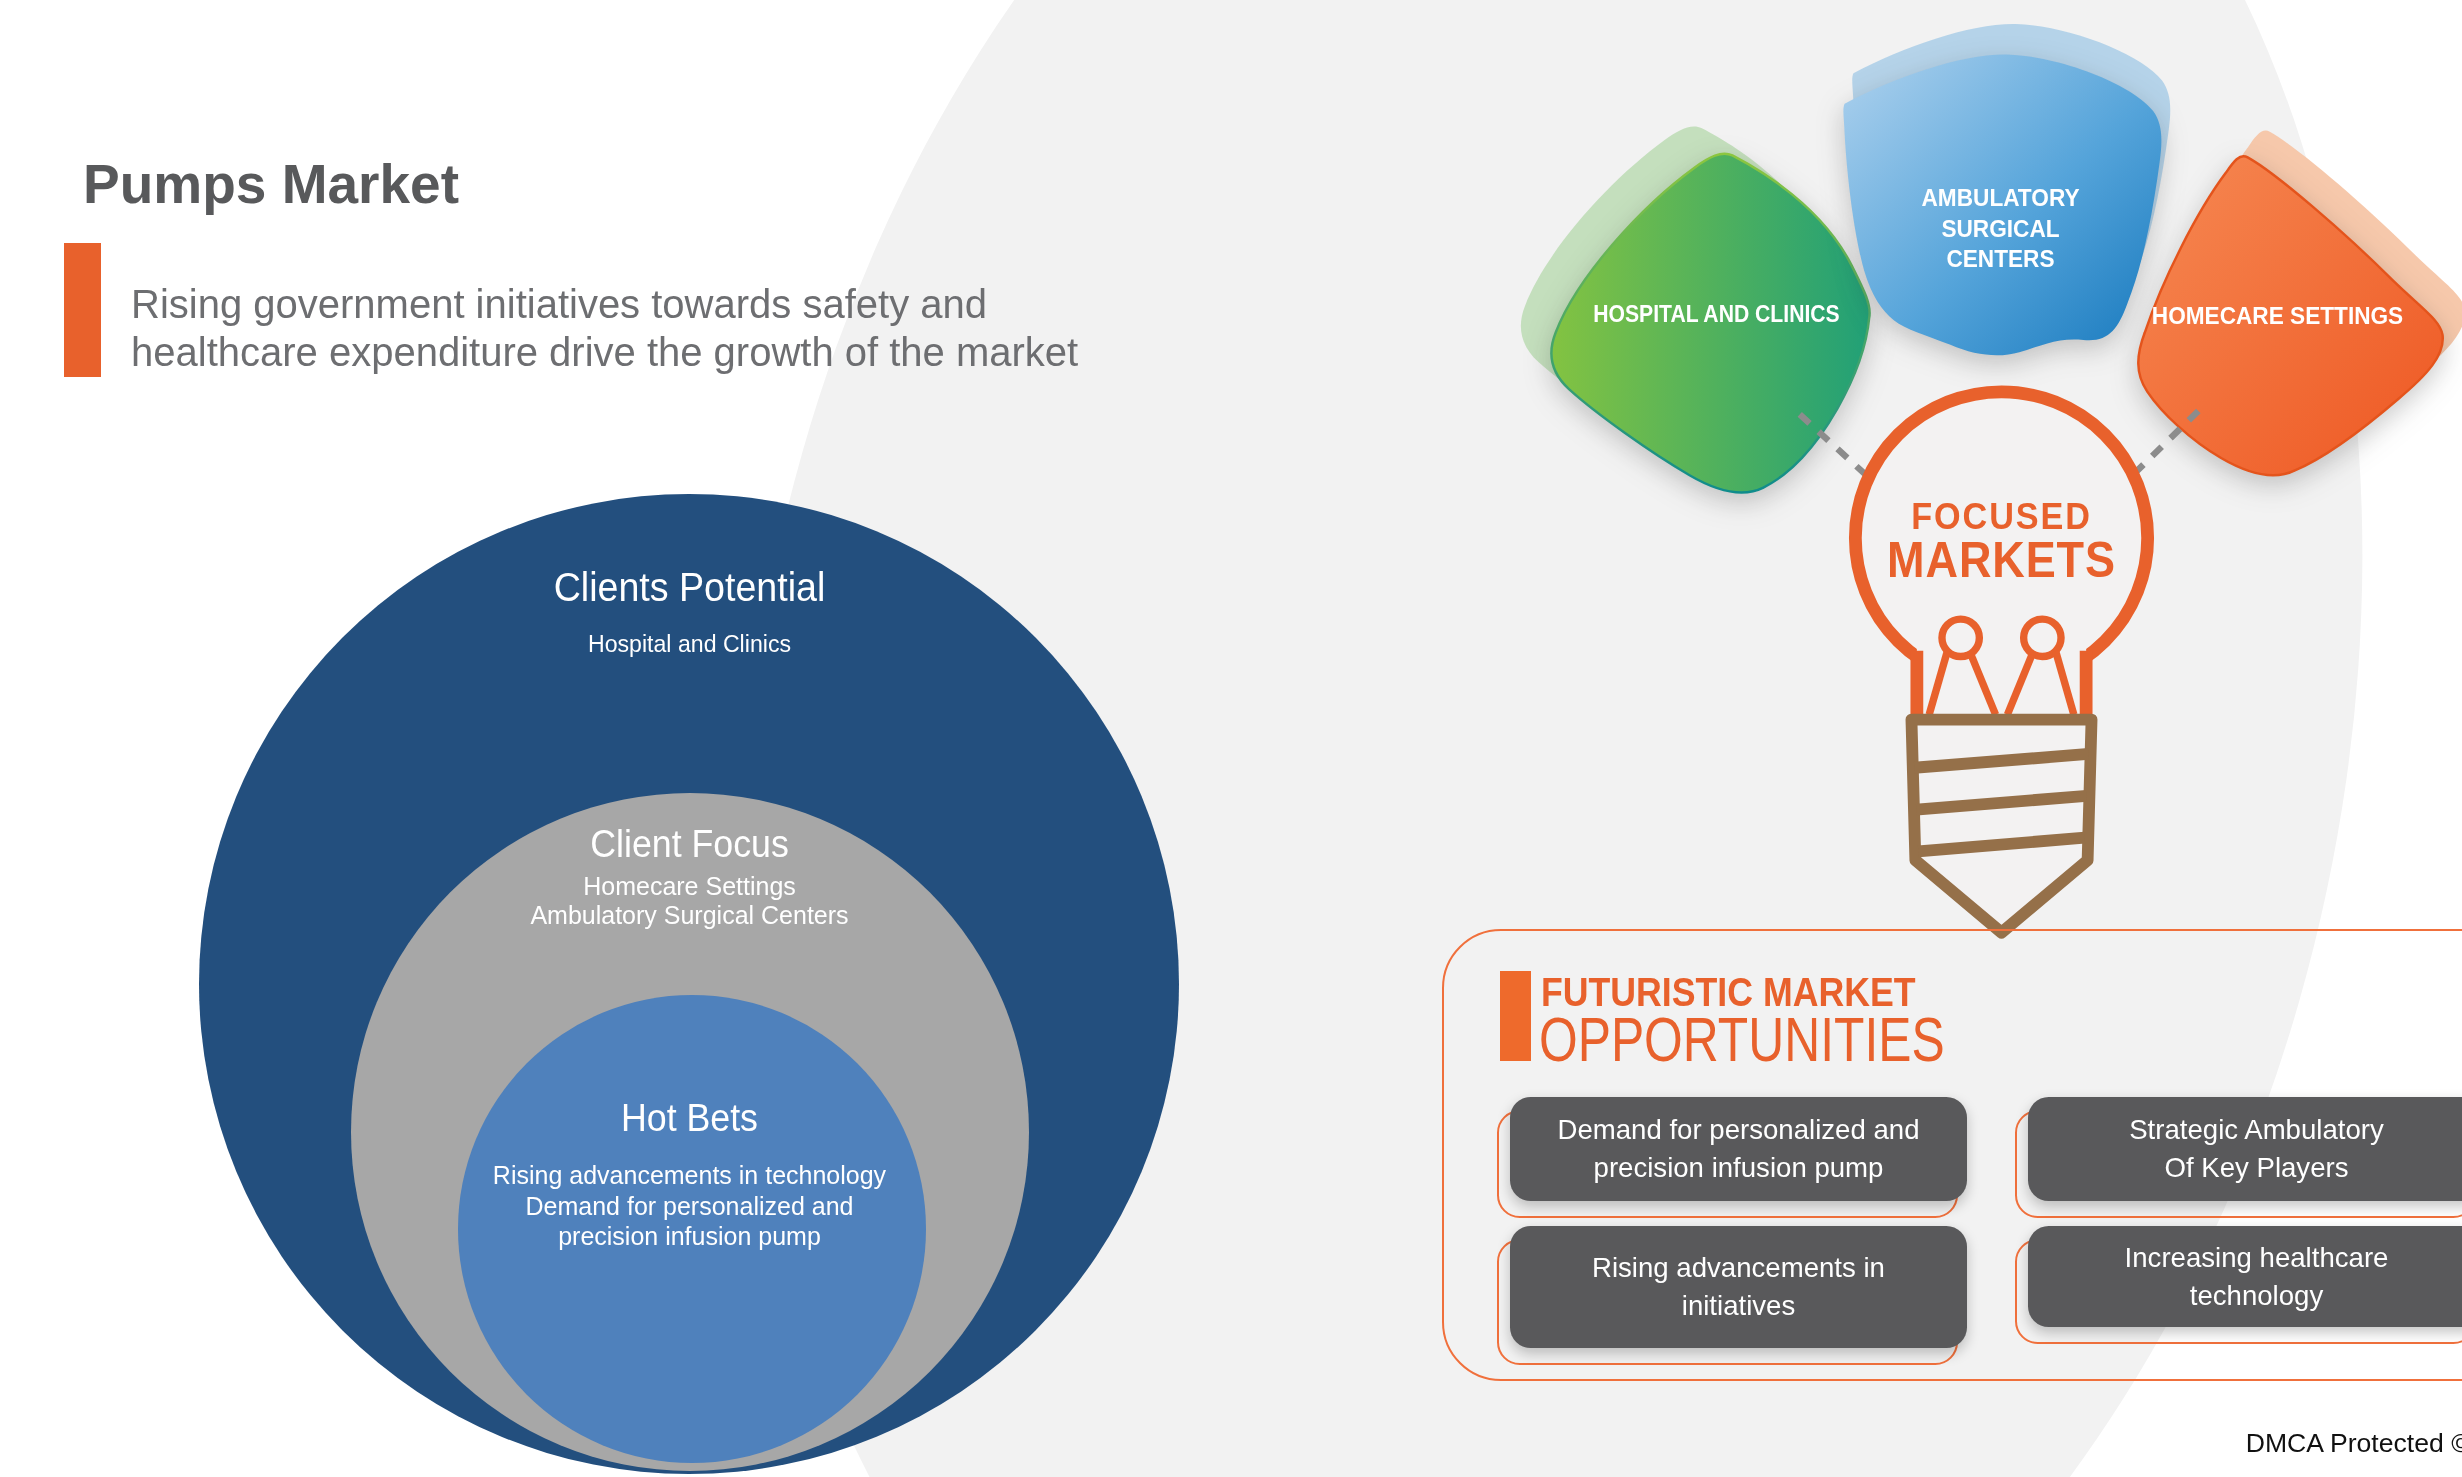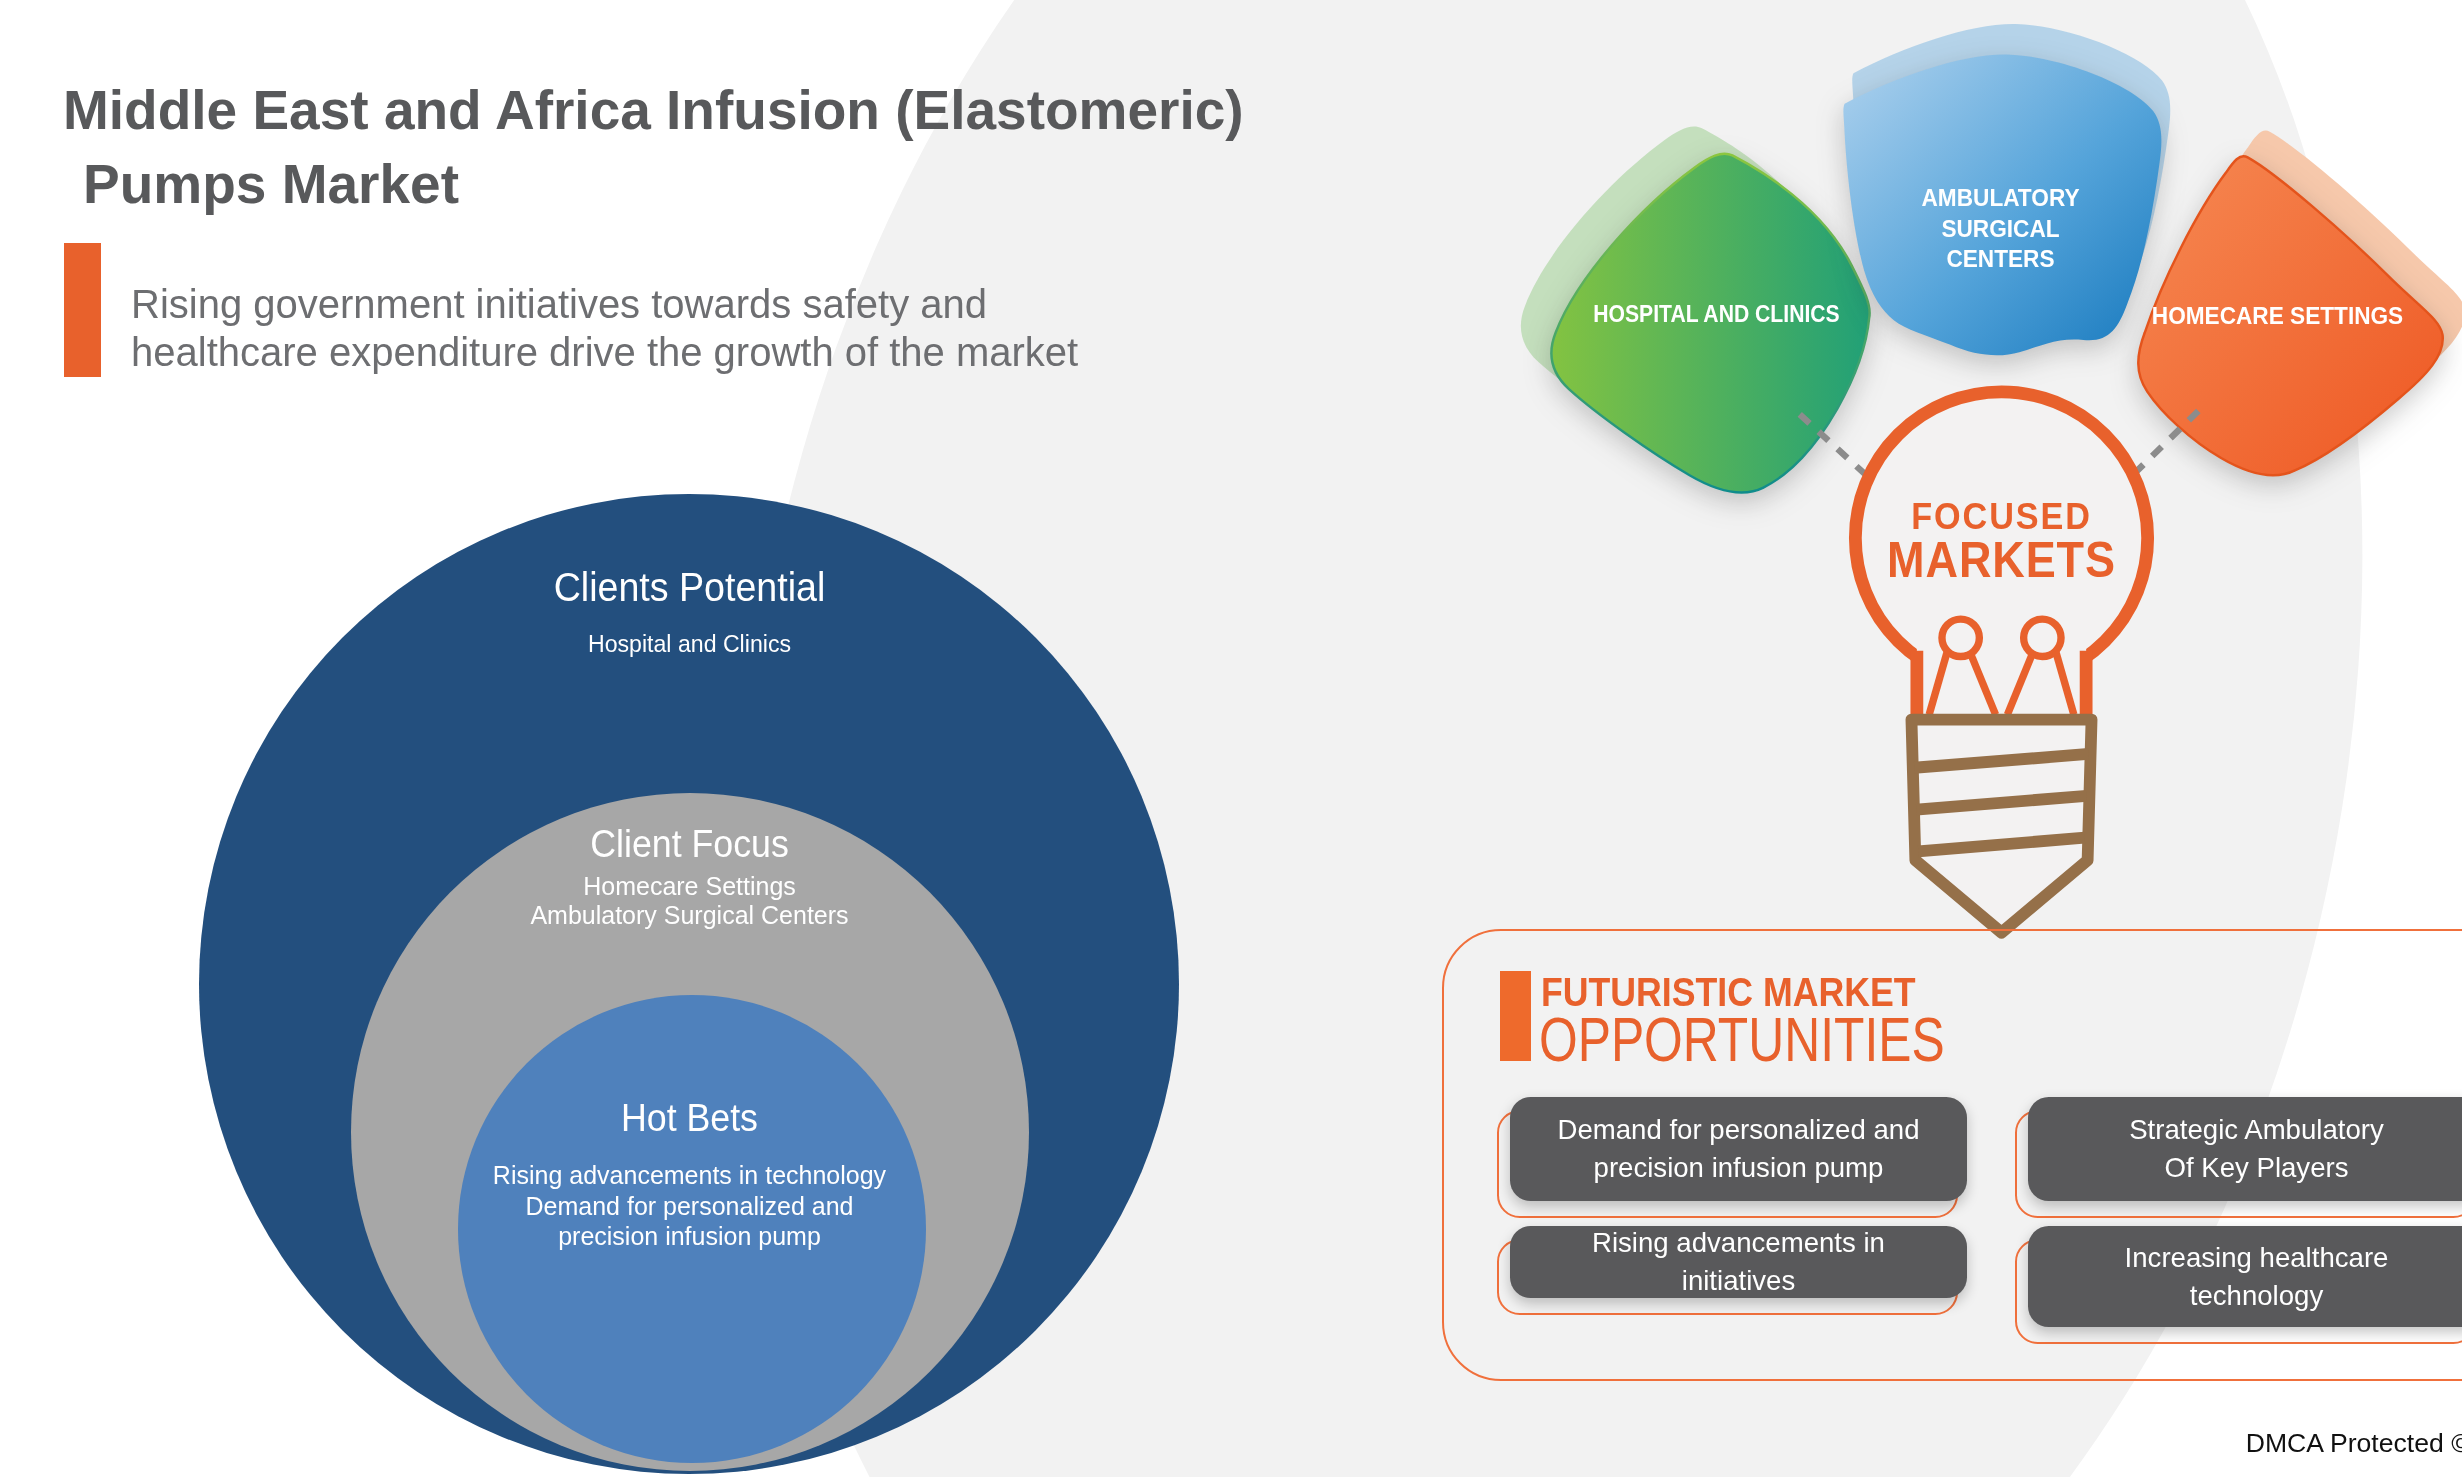--- a/index.html
+++ b/index.html
@@ -46,39 +46,38 @@
 
   
   .opp-panel{left:1442px;top:929px;width:1093px;height:448px;border:2px solid #F0703C;border-radius:59px;background:transparent;}
   .opp-bar{left:1500px;top:971px;width:30.5px;height:90px;background:#EE6A2C;}
   .opp-h1{left:1541px;top:969px;width:788px;font-size:41px;font-weight:bold;color:#E8612C;
           transform:scaleX(.87);transform-origin:left top;white-space:nowrap;}
   .opp-h2{left:1539px;top:1003px;width:837px;font-size:63px;font-weight:400;color:#E8612C;
           transform:scaleX(.79);transform-origin:left top;white-space:nowrap;}
   .opp-box-wrap{width:457px;height:104px;}
   .bw1{left:1510px;top:1097px;} .bw2{left:2028px;top:1097px;}
-  .bw3{left:1510px;top:1226px;height:72px;} .bw4{left:2028px;top:1226px;height:101px;}
+  .bw3{left:1510px;top:1226px;height:122px;} .bw4{left:2028px;top:1226px;height:101px;}
   .opp-echo{position:absolute;left:-12.8px;top:12.8px;width:100%;height:100%;
             border:2px solid #F0703C;border-radius:22.7px;}
   .opp-box{position:absolute;left:0;top:0;width:100%;height:100%;background:#59595B;border-radius:20.7px;
            display:flex;align-items:center;justify-content:center;text-align:center;
            color:#ffffff;font-size:27.6px;line-height:1.36;box-shadow:0 5.9px 12.8px rgba(0,0,0,.22);}
 
   .dmca{right:14.8px;top:1428px;font-size:26.6px;color:#111111;}
 
   svg{position:absolute;overflow:visible;}
 </style>
 </head>
 <body>
 
 <div id="canvas">
 
   <div class="abs bg-blob"></div>
 
-  <div class="abs title-line t1">Middle East and Africa Infusion (Elastomeric)</div>
   <div class="abs title-line t2">Pumps Market</div>
   <div class="abs sub-bar"></div>
   <div class="abs subtitle">Rising government initiatives towards safety and healthcare expenditure drive the growth of the market</div>
 
   <div class="abs circle c-navy"></div>
   <div class="abs circle c-gray"></div>
   <div class="abs circle c-blue"></div>
   <div class="abs vtext cp-t">Clients Potential</div>
   <div class="abs vtext cp-s">Hospital and Clinics</div>
   <div class="abs vtext cf-t">Client Focus</div>

